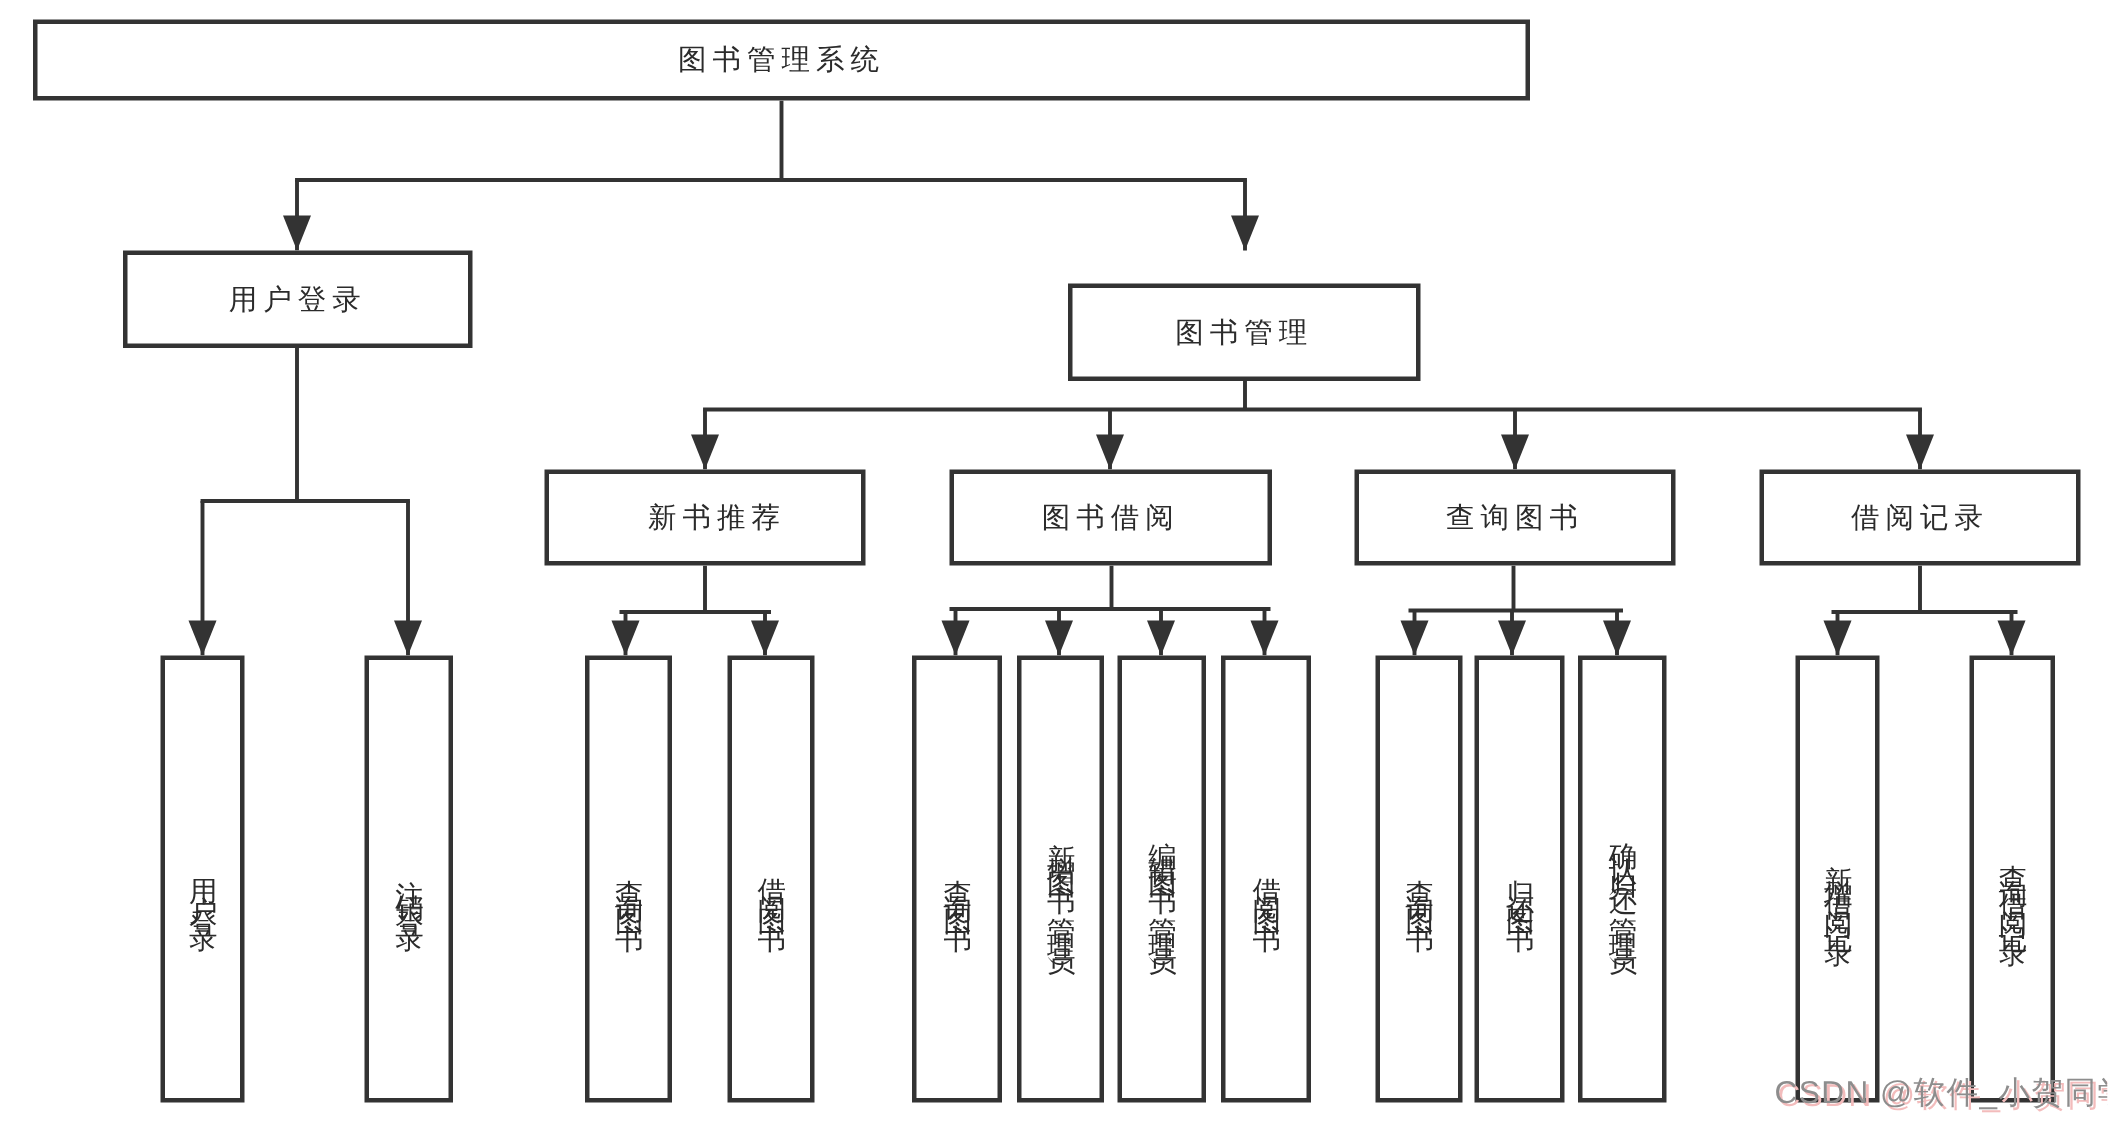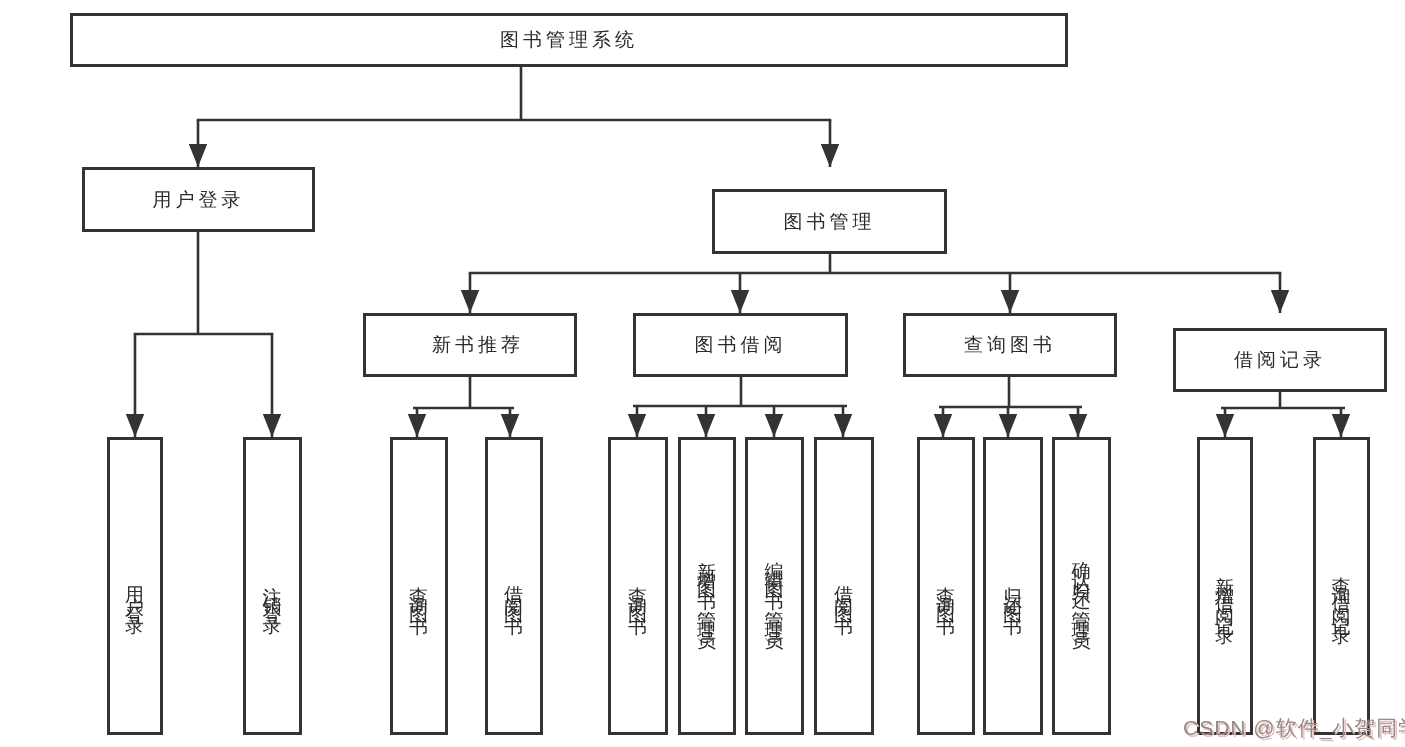--- a/index.html
+++ b/index.html
@@ -102,29 +102,29 @@
     <path d="M1009 377 V408 M939 407 H1082"></path>
     <line x1="943" y1="407" x2="943" y2="437" marker-end="url(#ah)"></line>
     <line x1="1008" y1="407" x2="1008" y2="437" marker-end="url(#ah)"></line>
     <line x1="1078" y1="407" x2="1078" y2="437" marker-end="url(#ah)"></line>
 
     <path d="M1280 377 V409 M1221 408 H1345"></path>
     <line x1="1225" y1="408" x2="1225" y2="437" marker-end="url(#ah)"></line>
     <line x1="1341" y1="408" x2="1341" y2="437" marker-end="url(#ah)"></line>
   </svg>
 
-  <div class="box" style="left:22px; top:13px; width:998px; height:54px;margin-left:48px;">图书管理系统</div>
+  <div class="box" style="left:22px; top:13px; width:998px; height:54px;">图书管理系统</div>
 
   <div class="box" style="left:82px; top:167px; width:233px; height:65px;">用户登录</div>
   <div class="box" style="left:712px; top:167px; width:235px; height:65px;margin-top:22px;">图书管理</div>
 
   <div class="box" style="left:363px; top:313px; width:214px; height:64px;padding-left:16px;">新书推荐</div>
   <div class="box" style="left:633px; top:313px; width:215px; height:64px;">图书借阅</div>
   <div class="box" style="left:903px; top:313px; width:214px; height:64px;">查询图书</div>
-  <div class="box" style="left:1173px; top:328px; width:214px; height:64px;">借阅记录</div>
+  <div class="box" style="left:1173px; top:313px; width:214px; height:64px;">借阅记录</div>
 
   <div class="box v" style="left:107px; top:437px; width:56px; height:298px;">用户登录</div>
   <div class="box v" style="left:243px; top:437px; width:59px; height:298px;">注销登录</div>
 
   <div class="box v" style="left:390px; top:437px; width:58px; height:298px;">查询图书</div>
   <div class="box v" style="left:485px; top:437px; width:58px; height:298px;">借阅图书</div>
 
   <div class="box v" style="left:608px; top:437px; width:60px; height:298px;">查询图书</div>
   <div class="box v" style="left:678px; top:437px; width:58px; height:298px;">新增图书（管理员）</div>
   <div class="box v" style="left:745px; top:437px; width:59px; height:298px;">编辑图书（管理员）</div>

